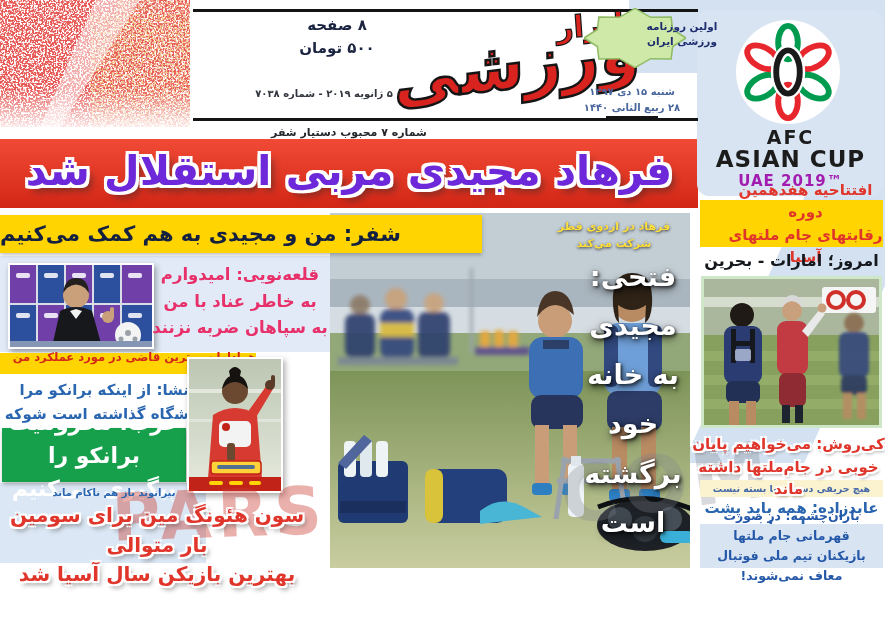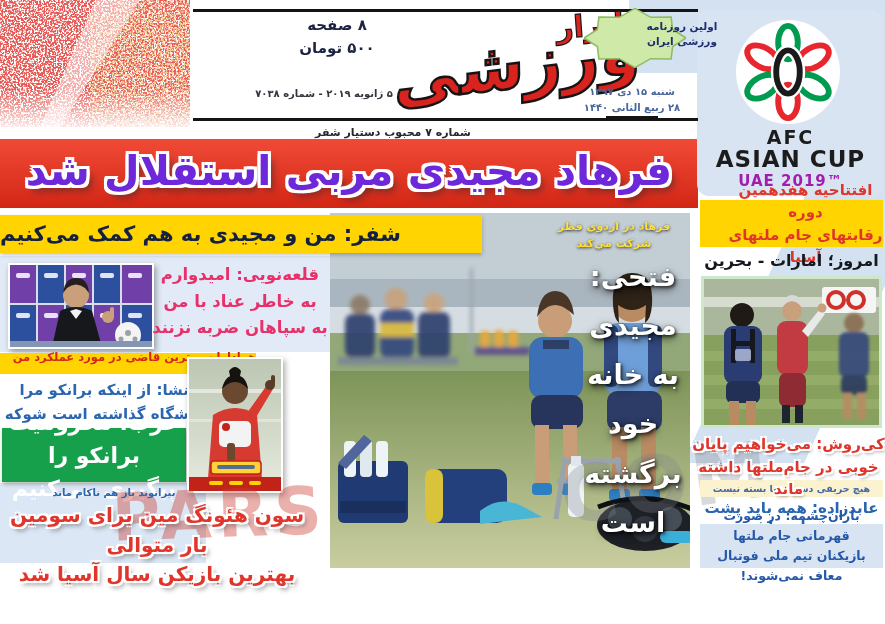--- a/index.html
+++ b/index.html
@@ -19,21 +19,21 @@
   .issue-line{left:236px;top:88px;width:176px;font-size:10px;font-weight:bold;color:#30343c;z-index:3;}
   .logo-abrar{left:528px;top:8px;width:124px;font-size:30px;font-weight:bold;color:#d9231f;
       -webkit-text-stroke:1.2px #151515;transform:rotate(-4deg);z-index:3;}
   .logo-varzeshi{left:372px;top:24px;width:290px;font-size:66px;font-weight:bold;color:#d9231f;
       -webkit-text-stroke:2.5px #151515;transform:rotate(-7deg) skewX(-6deg);z-index:3;line-height:1.25;}
   .badge-wrap{left:584px;top:8px;width:102px;height:60px;z-index:3;}
   .badge-text{left:584px;top:19px;width:102px;font-size:10.5px;font-weight:bold;color:#1d2c6e;line-height:1.45;z-index:4;padding-left:47px;}
   .dates{left:578px;top:84px;width:108px;font-size:10px;font-weight:bold;color:#49679c;line-height:1.55;z-index:3;}
   .mini-strip{left:606px;top:116px;width:52px;height:4px;background:#141414;z-index:3;}
   
-  .kicker{left:0;top:126px;width:698px;font-size:11px;font-weight:bold;color:#23262b;z-index:3;padding-left:44px;}
+  .kicker{left:0;top:126px;width:698px;font-size:11px;font-weight:bold;color:#23262b;z-index:3;}
   .red-band{left:0;top:139px;width:698px;height:69px;background:linear-gradient(#f04a36,#d32716);z-index:1;}
   .headline{left:0;top:144px;width:698px;font-size:41px;font-weight:bold;color:#6d28d9;z-index:3;line-height:1.35;
      text-shadow:-3px -3px 0 #fff,3px -3px 0 #fff,-3px 3px 0 #fff,3px 3px 0 #fff,0 -3px 0 #fff,0 3px 0 #fff,-3px 0 0 #fff,3px 0 0 #fff,5px 6px 7px rgba(40,40,40,.55);}
   .subhead-bar{left:0;top:215px;width:482px;height:38px;background:#ffd400;z-index:5;
      display:flex;align-items:center;justify-content:flex-start;box-shadow:0 2px 4px rgba(0,0,0,.25);}
   .subhead{font-size:21px;font-weight:bold;color:#14203f;}
   .photo-note{left:540px;top:218px;width:148px;font-size:11px;font-weight:bold;color:#ffdf3a;z-index:6;line-height:1.55;
      text-shadow:0 1px 3px rgba(0,0,0,.8);}
   .photo-quote{left:578px;top:252px;width:110px;font-size:27px;font-weight:bold;color:#fff;z-index:6;line-height:1.82;
      text-shadow:0 3px 8px rgba(0,0,0,.7),0 0 2px rgba(0,0,0,.5),2px 2px 3px rgba(0,0,0,.5);}

